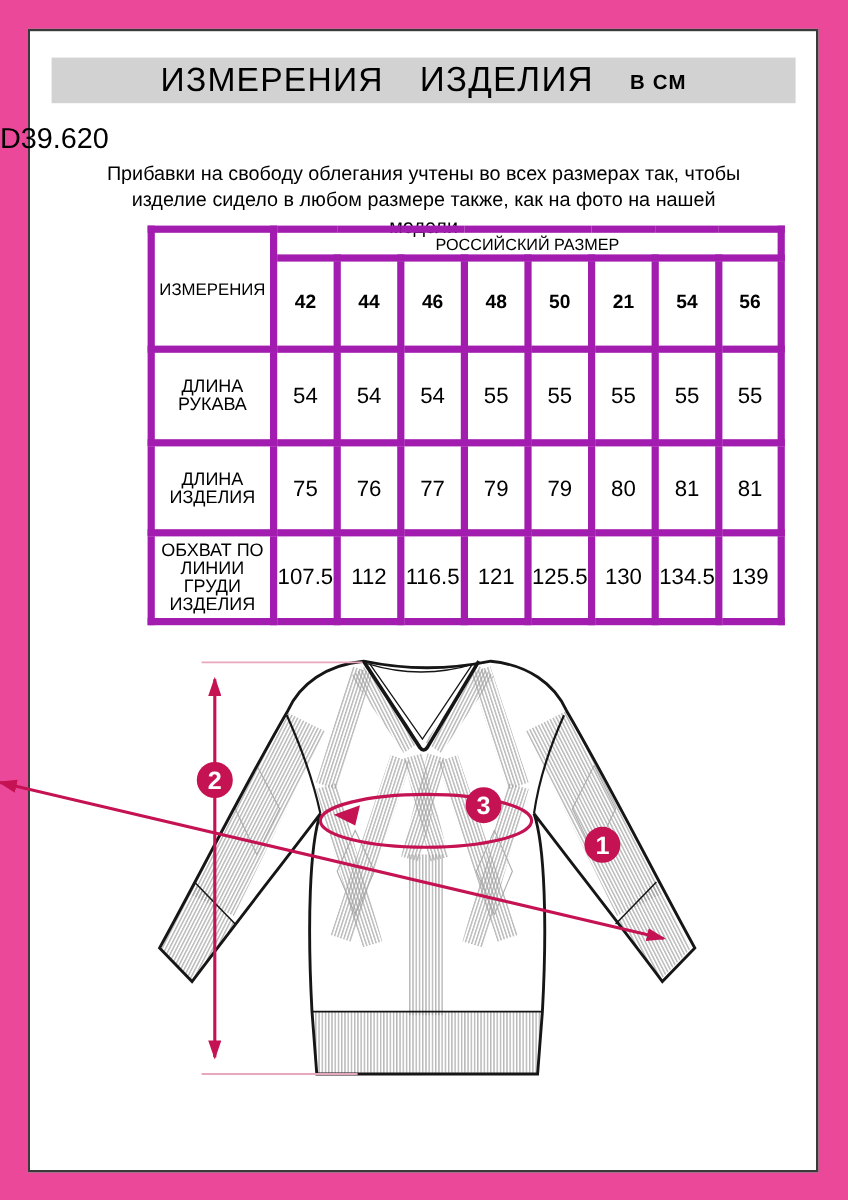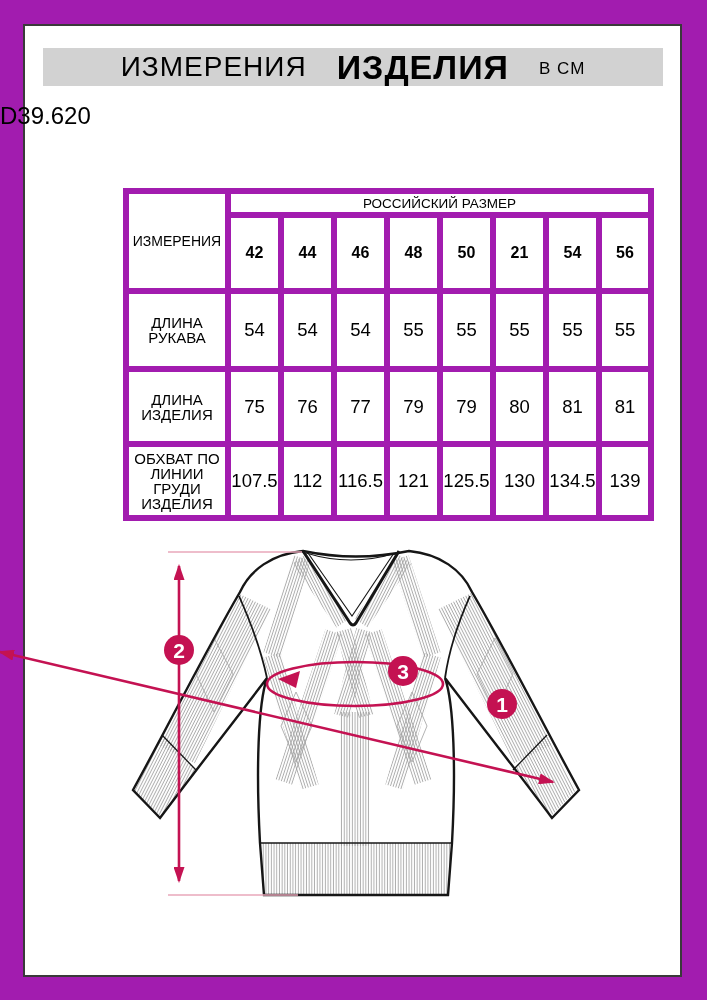--- a/index.html
+++ b/index.html
@@ -1,24 +1,24 @@
 <!DOCTYPE html>
 <html><head>
 <meta charset="utf-8">
 <style>
   html,body{margin:0;padding:0;background:#fff;}
-  .page{position:relative;width:707px;height:1000px;background:#a21caf;overflow:hidden;
+  .page{position:relative;width:707px;height:1000px;background:#ec4899;overflow:hidden;
         font-family:"Liberation Sans","DejaVu Sans",sans-serif;color:#000;}
   .frame{position:absolute;left:23px;top:24px;width:655px;height:949px;
          border:2px solid #3a3a3a;background:#fff;}
   .title-band{position:absolute;left:43px;top:48px;width:620px;height:38px;background:#d2d2d2;
               display:flex;align-items:center;justify-content:center;gap:30px;}
   .title-regular{font-size:28px;font-weight:400;letter-spacing:1px;}
-  .title-bold{font-size:34px;font-weight:700;letter-spacing:1px;}
-  .title-units{font-size:17px;font-weight:400;letter-spacing:1px;padding-top:4px;}
+  .title-bold{font-size:29px;font-weight:400;letter-spacing:1px;}
+  .title-units{font-size:17px;font-weight:700;letter-spacing:1px;padding-top:4px;}
   .product-code{position:absolute;left:0;top:102px;width:707px;text-align:left;
                 font-size:24px;font-weight:400;}
   .note{position:absolute;left:88px;top:134px;width:530px;text-align:center;
         font-size:16.5px;line-height:22px;}
   table.size-table{position:absolute;left:123px;top:188px;width:525px;
                    border-collapse:collapse;table-layout:fixed;}
   table.size-table td,table.size-table th{border:6px solid #a21caf;text-align:center;
                    vertical-align:middle;padding:0;font-weight:400;}
   table.size-table{border:2px solid #000;}
   .cell-corner{font-size:14px;}
@@ -37,20 +37,21 @@
 <div class="page">
   <div class="frame"></div>
 
   <div class="title-band">
     <span class="title-regular">ИЗМЕРЕНИЯ</span>
     <span class="title-bold">ИЗДЕЛИЯ</span>
     <span class="title-units">В СМ</span>
   </div>
 
   <div class="product-code">D39.620</div>
+  <div class="note">Прибавки на свободу облегания учтены во всех размерах так, чтобы изделие сидело в любом размере также, как на фото на нашей модели</div>
 
   <table class="size-table">
     <colgroup>
       <col style="width:102px">
         <col style="width:53px">
         <col style="width:53px">
         <col style="width:53px">
       <col style="width:53px">
         <col style="width:53px">
         <col style="width:53px">

